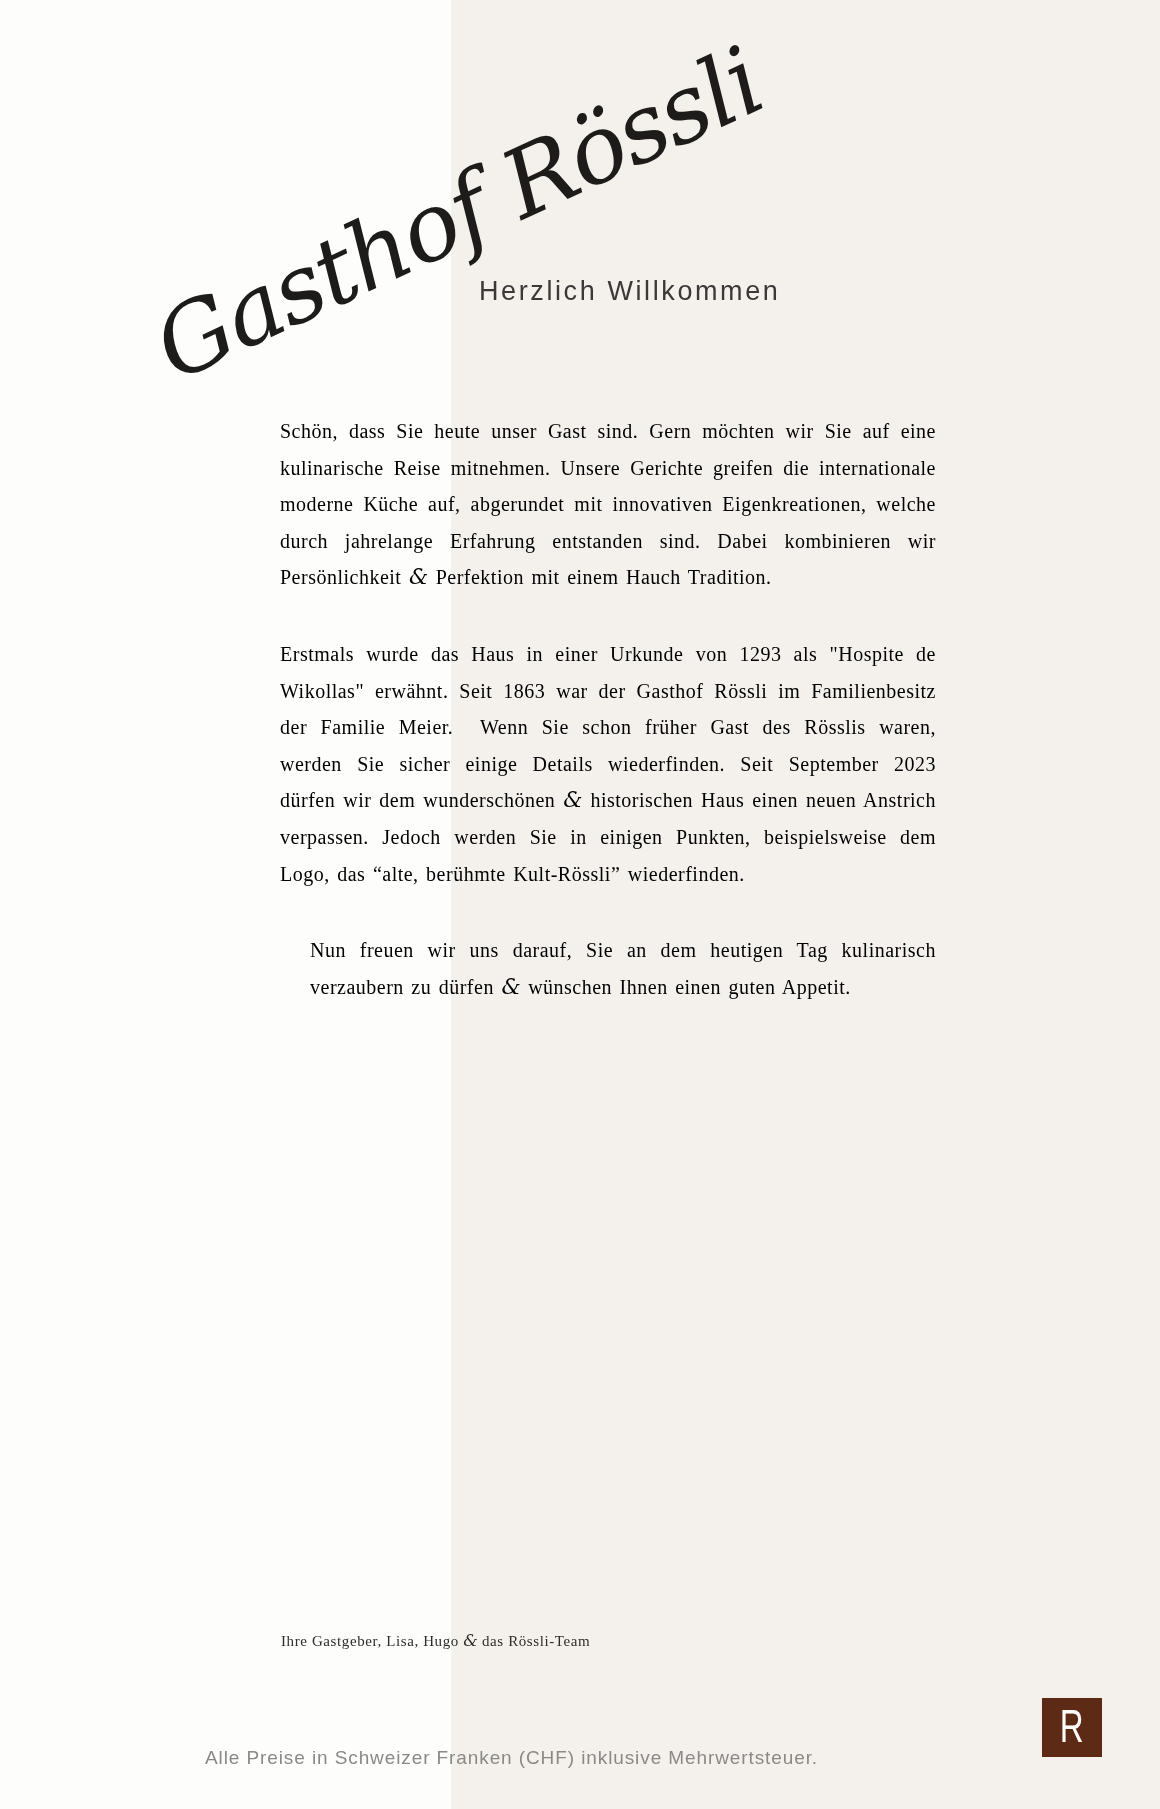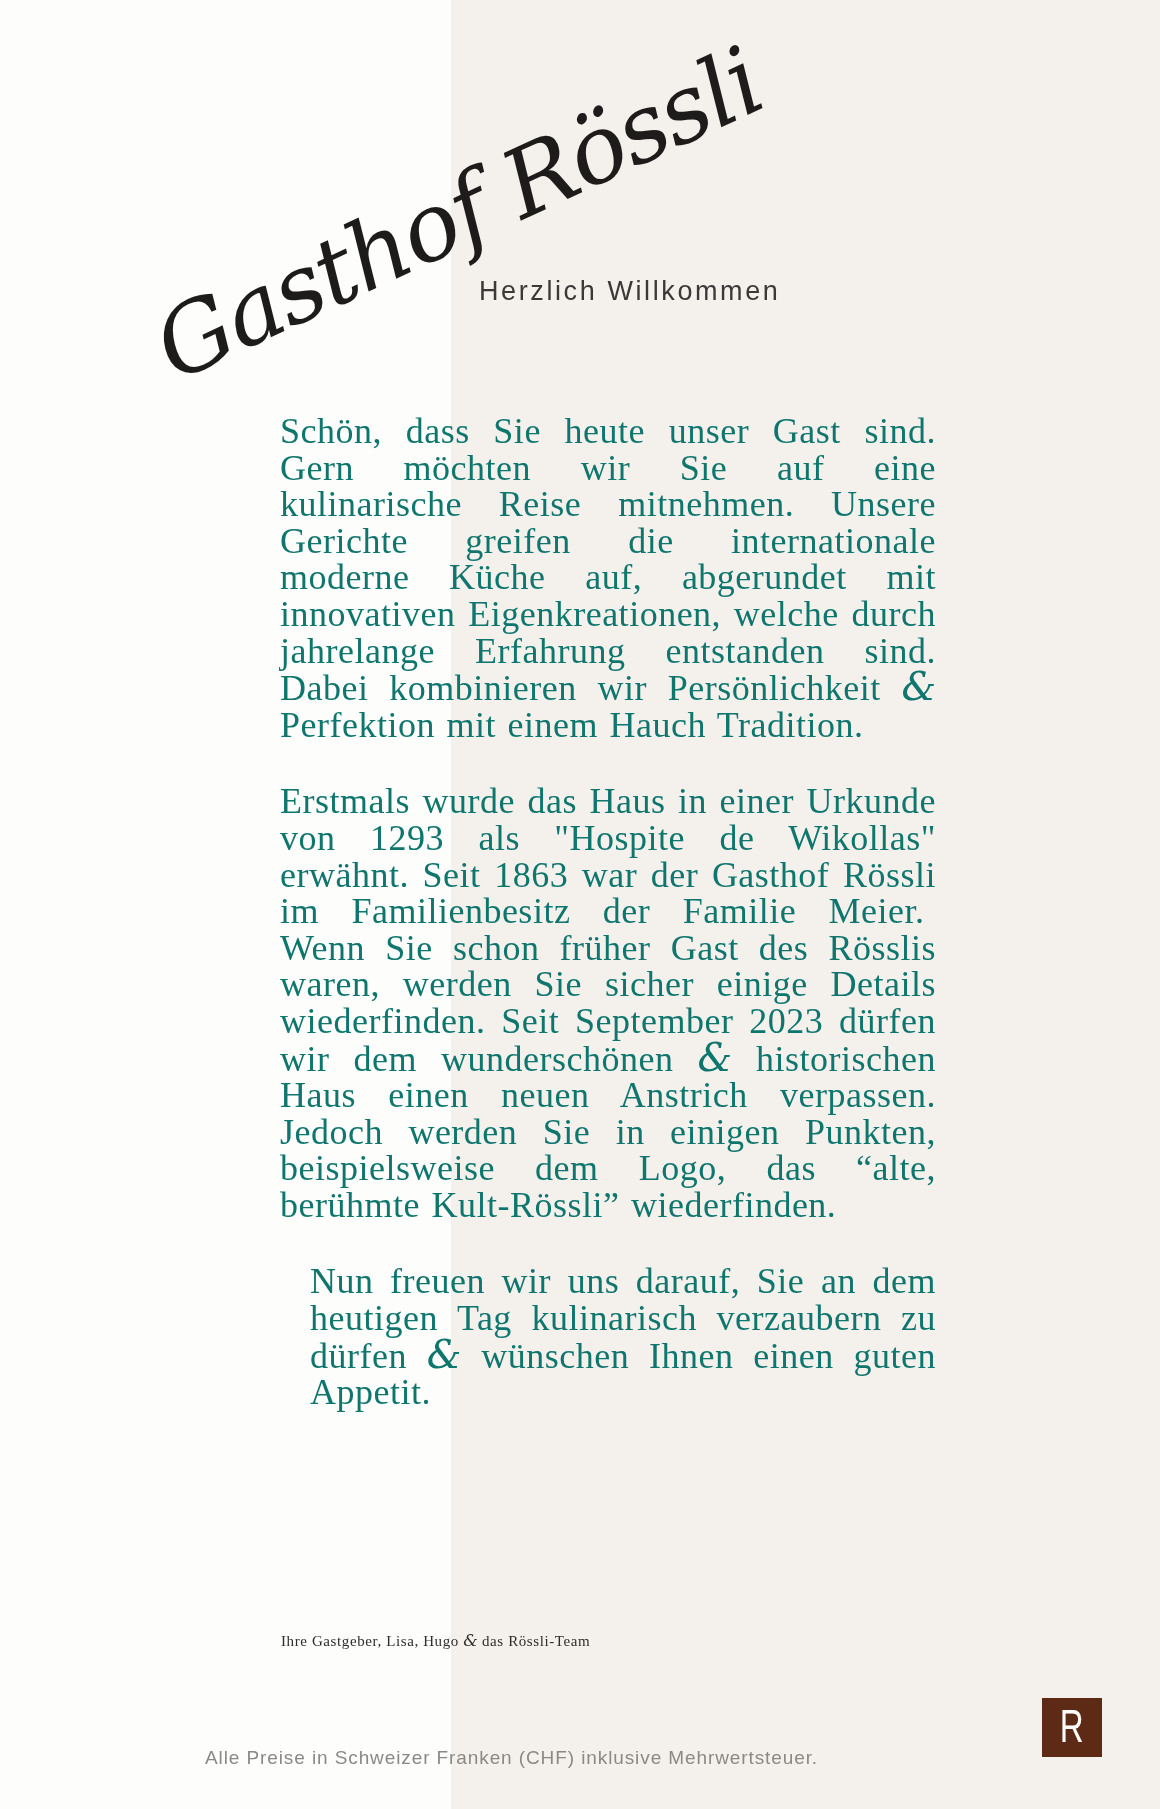--- a/index.html
+++ b/index.html
@@ -47,22 +47,22 @@
     font-size: 27px;
     letter-spacing: 2.6px;
     color: #3a3938;
   }
   .text-column {
     position: absolute;
     left: 280px;
     top: 413px;
     width: 656px;
     z-index: 2;
-    color: #0f766e;
-    font-size: 36px;
+    color: #000000;
+    font-size: 20px;
     line-height: 36.6px;
     letter-spacing: 0.5px;
     word-spacing: 2px;
     text-align: justify;
   }
   .text-column p { margin: 0 0 40px 0; }
   .text-column p:last-child { margin-bottom: 0; margin-left: 30px; }
   .amp {
     font-family: "DejaVu Serif", serif;
     font-style: italic;

